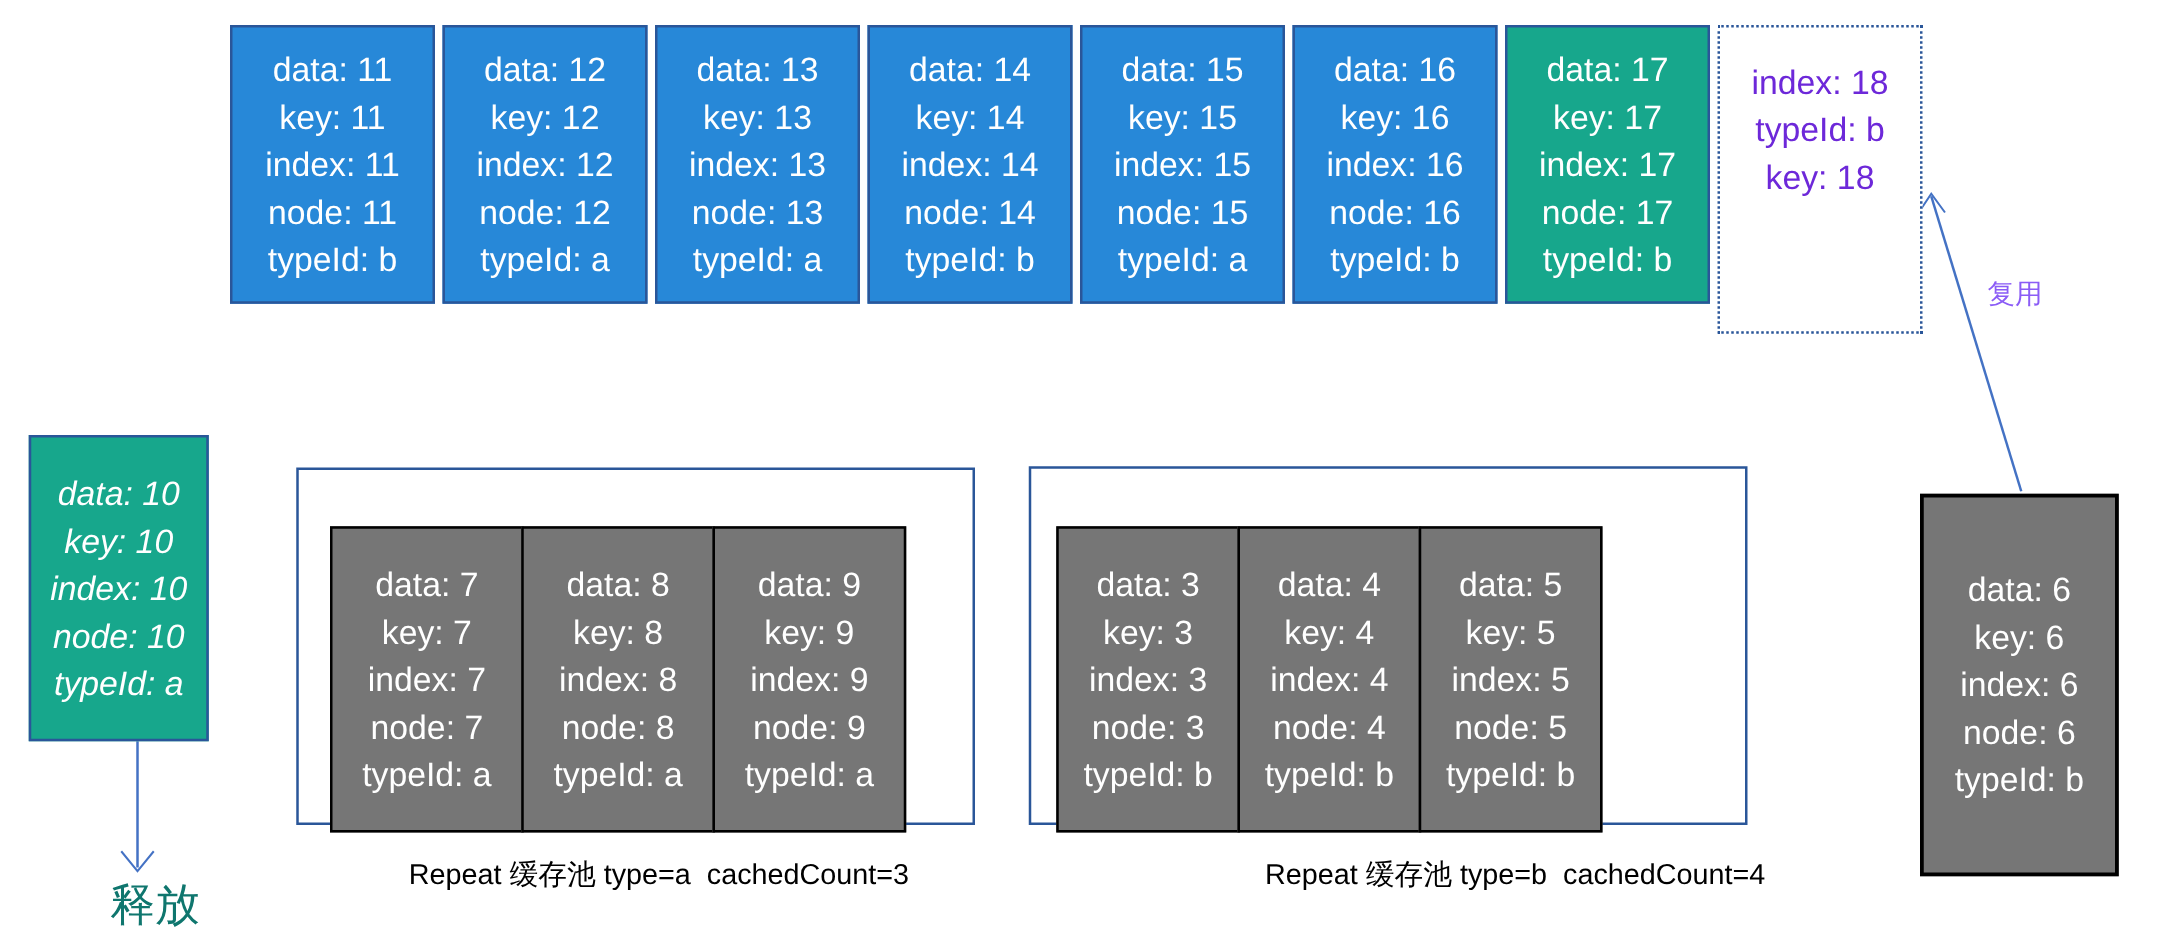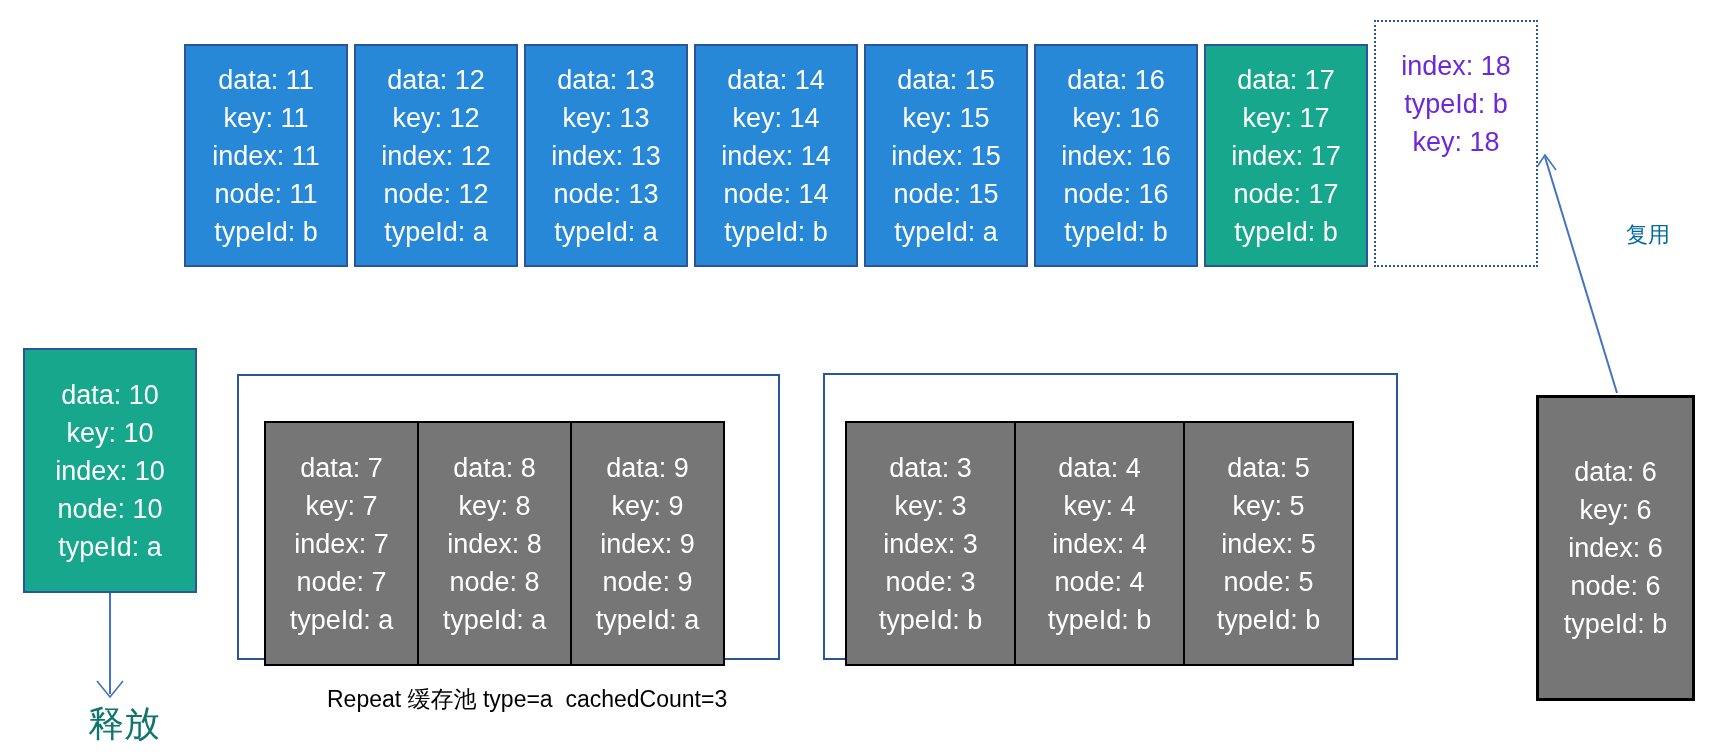--- a/index.html
+++ b/index.html
@@ -15,46 +15,46 @@
   .card{box-sizing:border-box;display:flex;align-items:center;justify-content:center;
         text-align:center;color:#fff;font-size:27px;}
   .card-text{white-space:pre-line;line-height:38px;}
   .blue{background:var(--blue,#2788D8);border:2px solid var(--border_blue,#2A5699);}
   .green{background:var(--green,#17A78C);border:2px solid var(--border_blue,#2A5699);}
   .gray{background:var(--gray,#767676);border:2px solid #000;}
   .dotted{background:#fff;border:2px dotted var(--border_blue,#2A5699);color:#6d28d9;
           align-items:flex-start;padding-top:25px;}
 
   
-  .top-row{position:absolute;left:184px;top:20px;display:flex;gap:6px;align-items:flex-end;}
+  .top-row{position:absolute;left:184px;top:20px;display:flex;gap:6px;align-items:flex-start;}
   .top-card{width:164px;height:223px;}
   .placeholder-card{width:164px;height:247px;}
 
   
   .pool{position:absolute;box-sizing:border-box;background:#fff;border:2px solid var(--border_blue,#2A5699);}
   .pool-a{left:237px;top:374px;width:543px;height:286px;}
   .pool-b{left:823px;top:373px;width:575px;height:287px;}
   .pool-cards{position:absolute;display:flex;}
   .pool-a .pool-cards{left:25px;top:21px;}
   .pool-b .pool-cards{left:20px;top:22px;}
   .pool-card{height:245px;margin-top:24px;}
   .pool-a .pool-card{width:155px;}
-  .pool-b .pool-card{width:171px;}
+  .pool-b .pool-card{width:147px;}
   .pool-cards .pool-card + .pool-card{margin-left:-2px;align-items:center;}
 
   
-  .released-card{position:absolute;left:23px;top:348px;width:174px;height:245px;}
+  .released-card{position:absolute;left:23px;top:348px;width:144px;height:245px;font-style:italic;}
   .reused-card{position:absolute;left:1536px;top:395px;width:159px;height:306px;border-width:3px;}
 
   
   .pool-label{position:absolute;top:684px;width:400px;text-align:center;color:#000;
               font-size:23px;white-space:pre;margin-left:24px;}
   .pool-label-a{left:303px;}
   .pool-label-b{left:988px;}
-  .reuse-note{position:absolute;left:1626px;top:220px;font-size:22px;color:#0369a1;}
+  .reuse-note{position:absolute;left:1590px;top:220px;font-size:22px;color:#8b5cf6;}
   .release-note{position:absolute;left:88px;top:700px;font-size:36px;color:#0f766e;}
 </style>
 </head>
 <body>
 
 <div class="canvas">
 
   <svg class="arrows" viewBox="0 0 1729 756">
     <g>
       <line class="arrow-line" x1="1617" y1="393" x2="1545" y2="157"></line>
@@ -179,20 +179,21 @@
       </div>
       <div class="card gray pool-card">
         <div class="card-text">data: 5
 key: 5
 index: 5
 node: 5
 typeId: b</div>
       </div>
     </div>
   </div>
+  <div class="pool-label pool-label-b">Repeat 缓存池 type=b  cachedCount=4</div>
 
   <div class="card gray reused-card">
     <div class="card-text">data: 6
 key: 6
 index: 6
 node: 6
 typeId: b</div>
   </div>
 
 </div>

